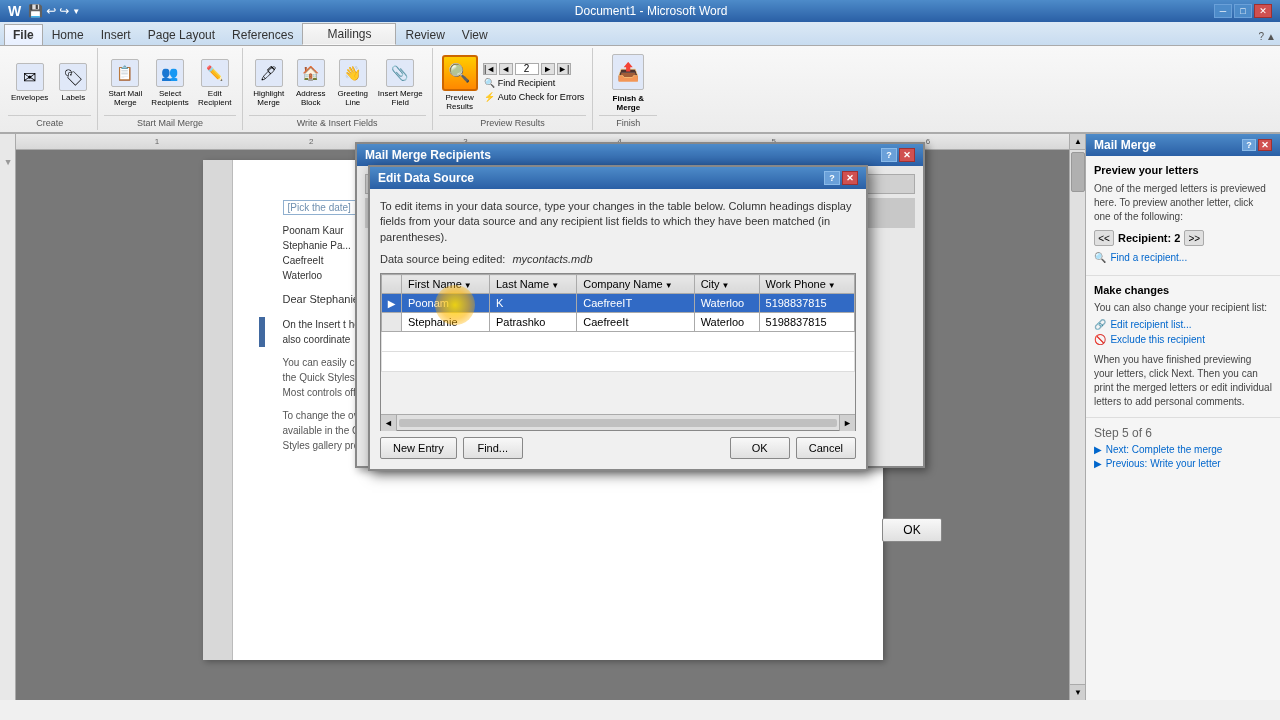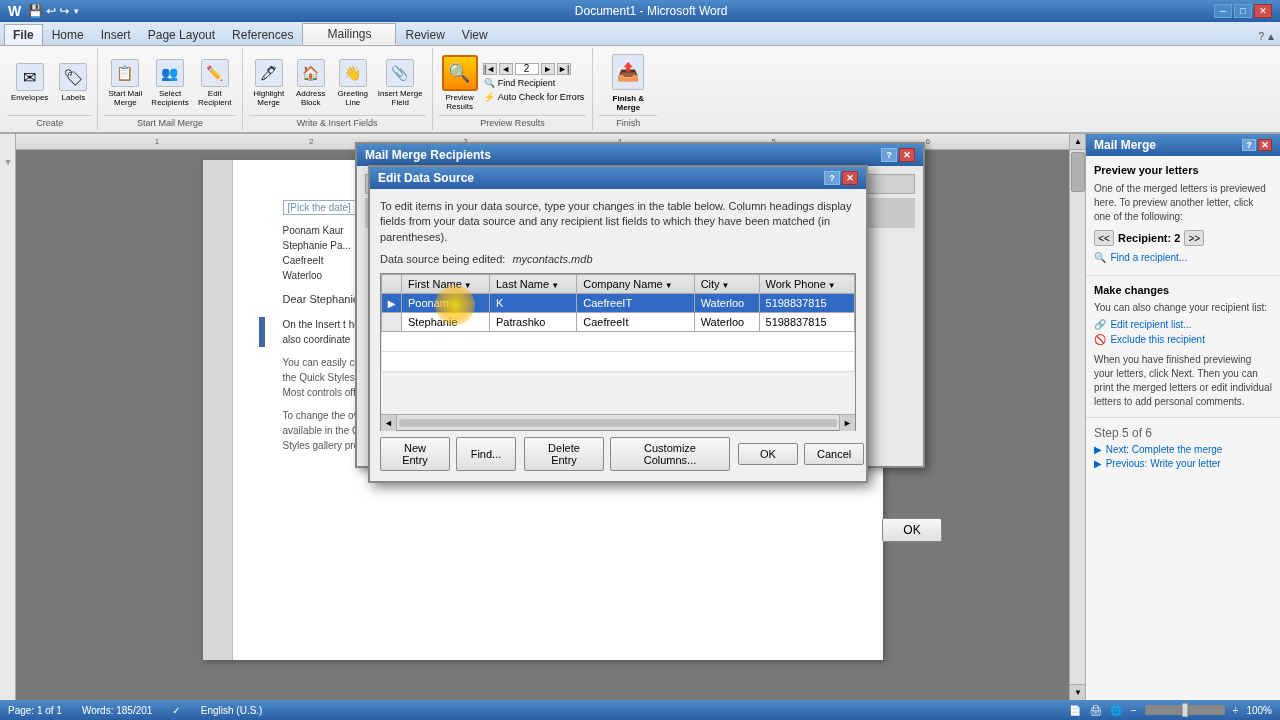--- a/index.html
+++ b/index.html
@@ -356,50 +356,28 @@
           <div style="flex:1;height:8px;background:#c0c0c0;margin:0 2px;border-radius:2px;"></div>
           <div style="width:16px;height:16px;background:#d0d0d0;border-left:1px solid #aaa;display:flex;align-items:center;justify-content:center;font-size:9px;cursor:pointer;flex-shrink:0;">►</div>
         </div>
       </div>
 
       <div style="display:flex;gap:8px;align-items:center;">
         <div style="flex:1;display:flex;gap:6px;">
           <button style="padding:4px 12px;background:linear-gradient(to bottom,#f8f8f8,#e0e0e0);border:1px solid #888;border-radius:2px;cursor:pointer;font-size:11px;min-width:70px;">New Entry</button>
           <button style="padding:4px 12px;background:linear-gradient(to bottom,#f8f8f8,#e0e0e0);border:1px solid #888;border-radius:2px;cursor:pointer;font-size:11px;min-width:60px;">Find...</button>
         </div>
-        <div style="flex:1;display:flex;gap:6px;">
-          <button style="padding:4px 12px;background:linear-gradient(to bottom,#f8f8f8,#e0e0e0);border:1px solid #888;border-radius:2px;cursor:pointer;font-size:11px;min-width:80px;">Delete Entry</button>
-          <button style="padding:4px 12px;background:linear-gradient(to bottom,#f8f8f8,#e0e0e0);border:1px solid #888;border-radius:2px;cursor:pointer;font-size:11px;min-width:120px;">Customize Columns...</button>
-        </div>
         <div style="display:flex;gap:6px;">
           <button style="padding:4px 16px;background:linear-gradient(to bottom,#f8f8f8,#e0e0e0);border:1px solid #888;border-radius:2px;cursor:pointer;font-size:11px;min-width:60px;">OK</button>
           <button style="padding:4px 12px;background:linear-gradient(to bottom,#f8f8f8,#e0e0e0);border:1px solid #888;border-radius:2px;cursor:pointer;font-size:11px;min-width:60px;">Cancel</button>
         </div>
       </div>
     </div>
   </div>
 
   <div style="position:absolute;top:518px;left:882px;z-index:5;">
     <button style="padding:4px 16px;background:linear-gradient(to bottom,#f8f8f8,#e0e0e0);border:1px solid #888;border-radius:2px;cursor:pointer;font-size:12px;min-width:60px;">OK</button>
   </div>
 
   <div style="position:absolute;left:435px;top:285px;width:40px;height:40px;background:radial-gradient(circle, rgba(255,220,0,0.9) 0%, rgba(255,180,0,0.6) 50%, rgba(255,150,0,0) 100%);border-radius:50%;pointer-events:none;z-index:100;"></div>
 
-  <div style="position:absolute;bottom:0;left:0;right:0;height:20px;background:linear-gradient(to bottom,#4d8bc9,#2a5fa5);color:white;display:flex;align-items:center;padding:0 8px;font-size:10px;gap:20px;">
-    <span>Page: 1 of 1</span>
-    <span>Words: 185/201</span>
-    <span>✓</span>
-    <span>English (U.S.)</span>
-    <div style="flex:1;"></div>
-    <div style="display:flex;gap:8px;align-items:center;">
-      <span style="cursor:pointer;" title="Normal">📄</span>
-      <span style="cursor:pointer;" title="Print Layout">🖨</span>
-      <span style="cursor:pointer;" title="Web">🌐</span>
-      <span style="cursor:pointer;">−</span>
-      <div style="width:80px;height:10px;background:#888;border-radius:2px;position:relative;">
-        <div style="position:absolute;left:50%;top:-2px;width:6px;height:14px;background:#ddd;border:1px solid #aaa;border-radius:1px;transform:translateX(-50%);"></div>
-      </div>
-      <span style="cursor:pointer;">+</span>
-      <span>100%</span>
-    </div>
-  </div>
 
 </div>
 
 </body></html>

